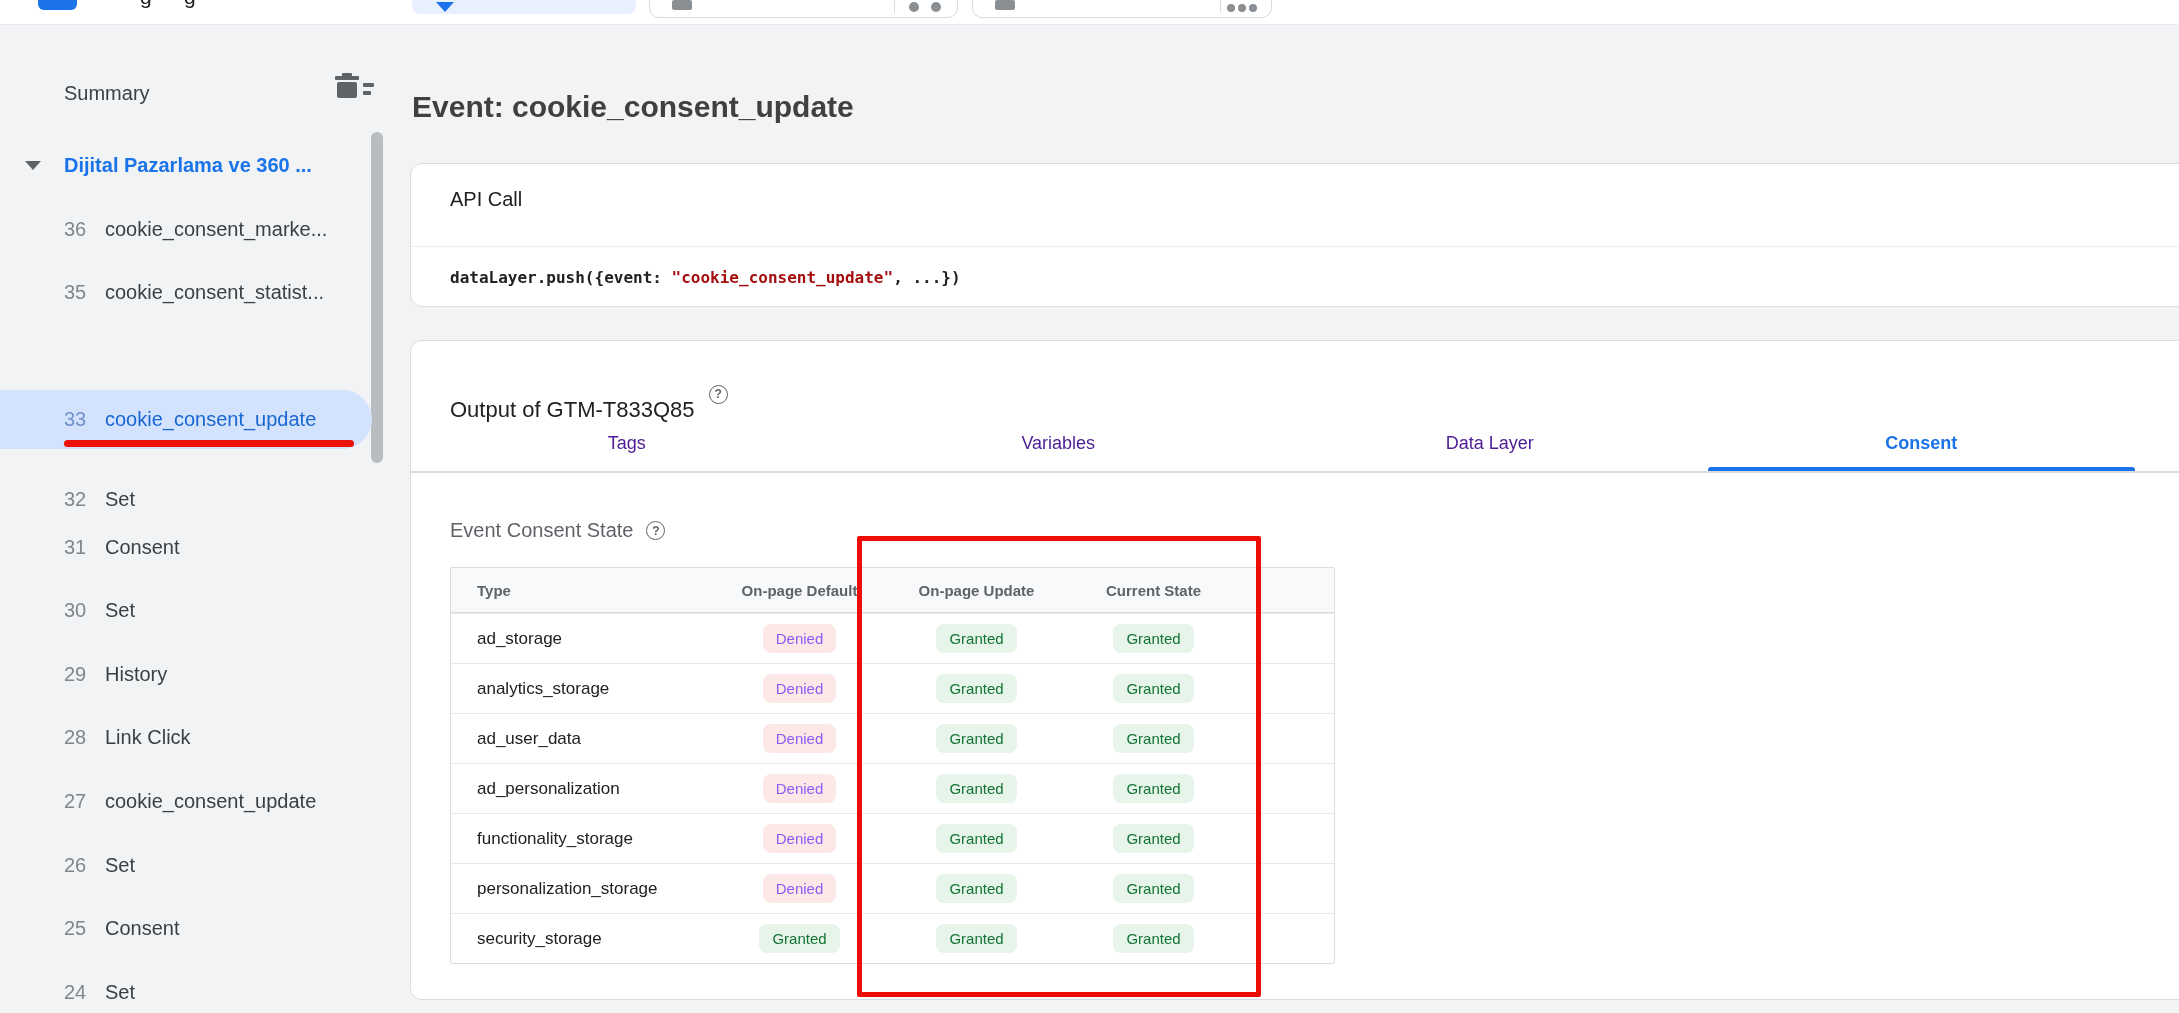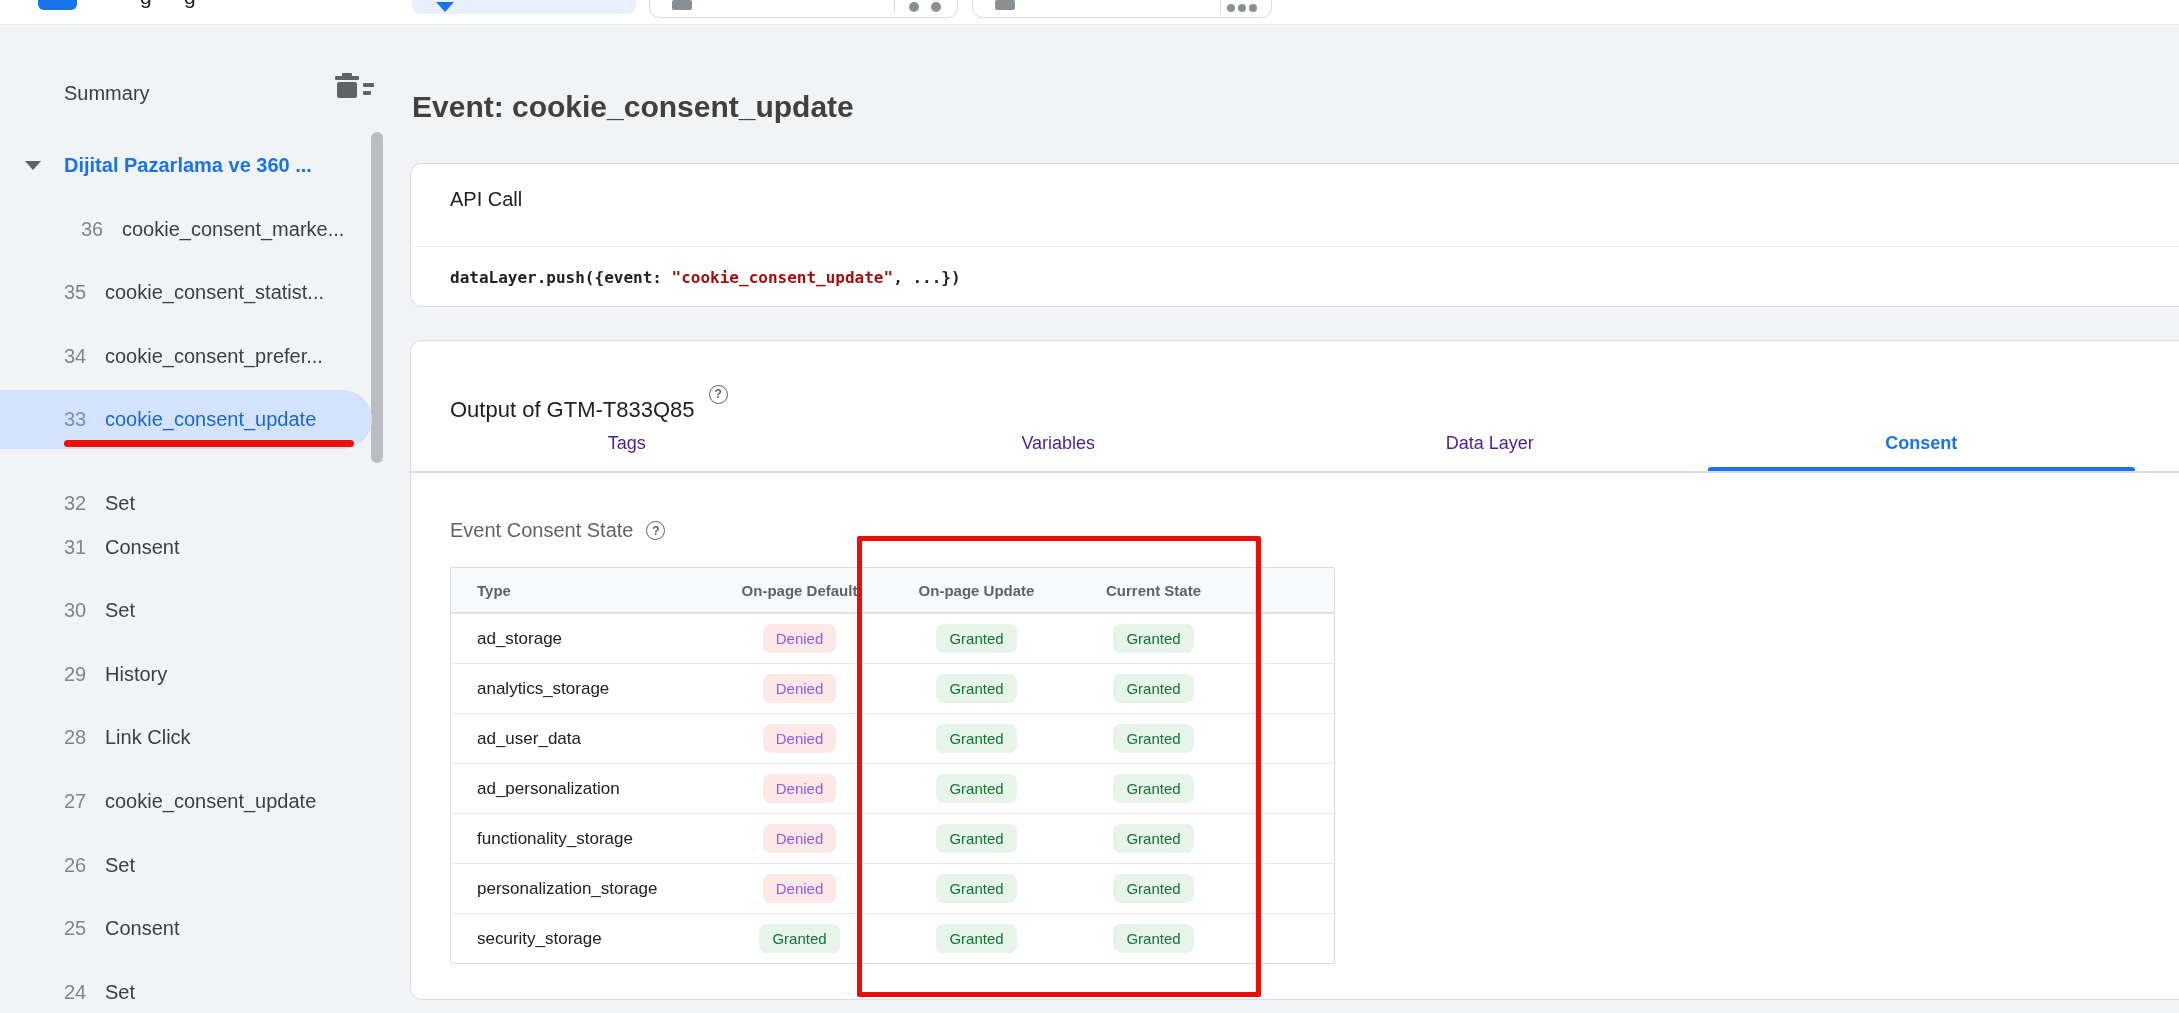--- a/index.html
+++ b/index.html
@@ -187,39 +187,35 @@
       </span>
     </div>
 
     <div class="sb-scrollbar"></div>
 
     <div class="sb-group" style="top:108px;">
       <span class="arrow"></span>
       <span class="glbl">Dijital Pazarlama ve 360 ...</span>
     </div>
 
-    <div class="sb-item" style="top:172px;padding-left:17px;">
+    <div class="sb-item" style="top:172px;">
       <span class="num">36</span>
       <span class="lbl">cookie_consent_marke...</span>
     </div>
     <div class="sb-item" style="top:235px;">
       <span class="num">35</span>
       <span class="lbl">cookie_consent_statist...</span>
-    </div>
-    <div class="sb-item" style="top:299px;">
-      <span class="num">34</span>
-      <span class="lbl">cookie_consent_prefer...</span>
     </div>
     <div class="sb-item selected" style="top:362px;">
       <span class="pill"></span>
       <span class="num">33</span>
       <span class="lbl">cookie_consent_update</span>
       <span class="red-underline"></span>
     </div>
-    <div class="sb-item" style="top:426px;align-items:flex-end;">
+    <div class="sb-item" style="top:442px;">
       <span class="num">32</span>
       <span class="lbl">Set</span>
     </div>
     <div class="sb-item" style="top:490px;">
       <span class="num">31</span>
       <span class="lbl">Consent</span>
     </div>
     <div class="sb-item" style="top:553px;">
       <span class="num">30</span>
       <span class="lbl">Set</span>

